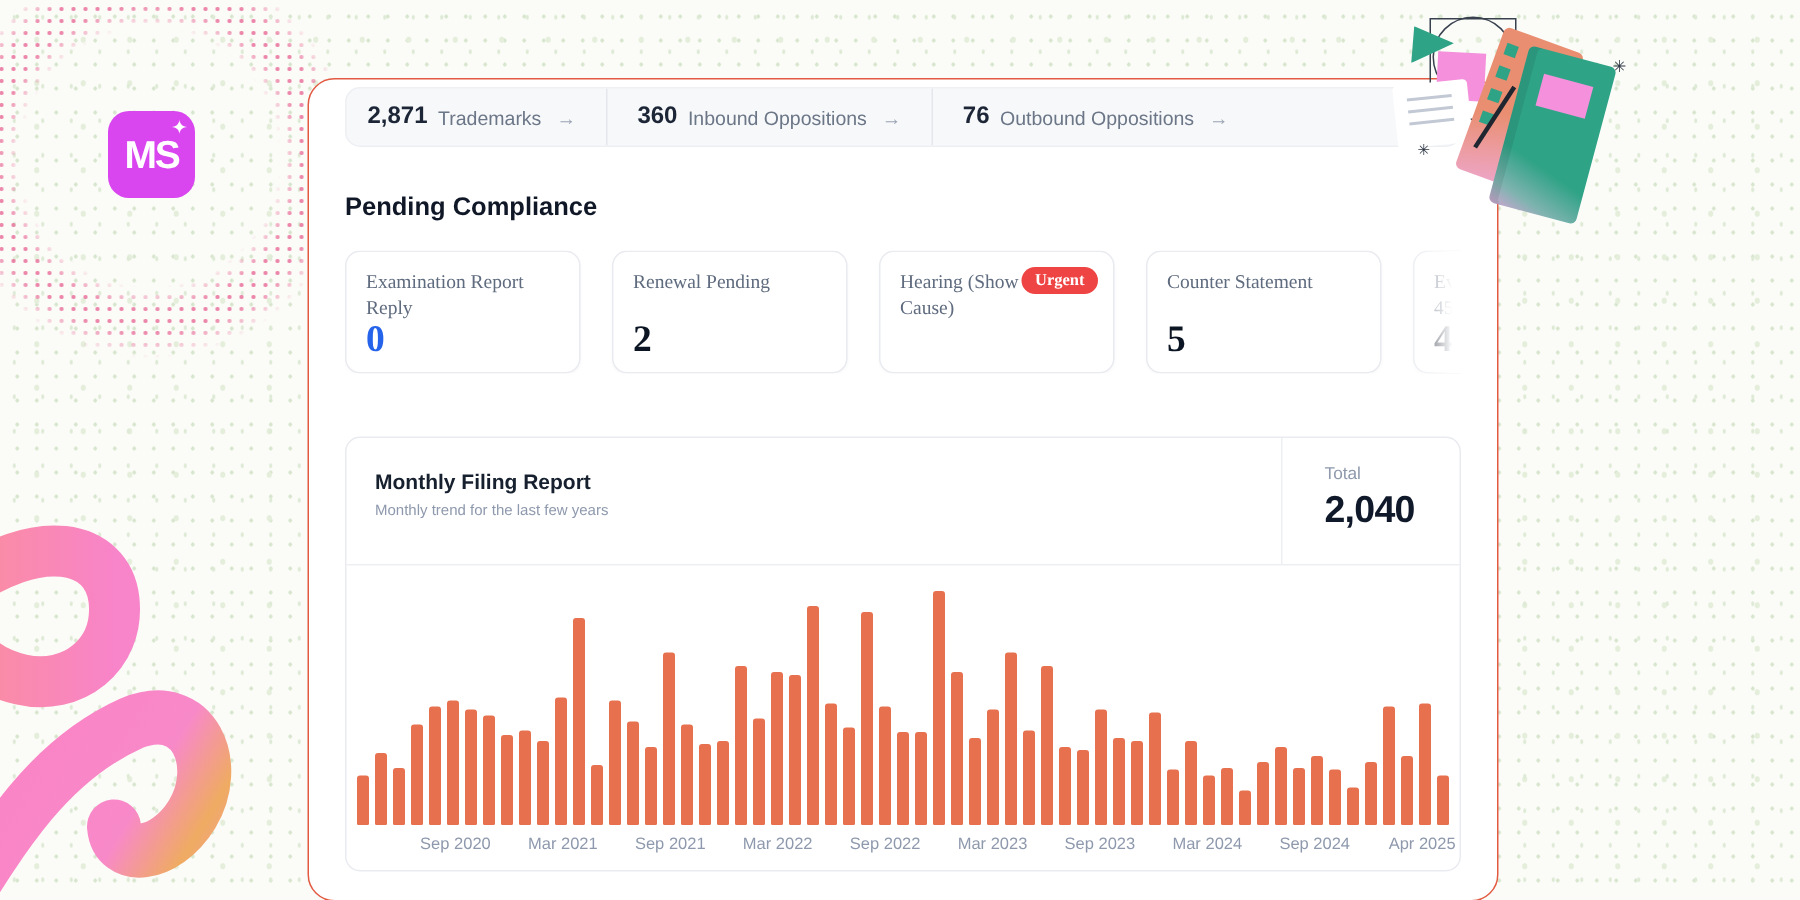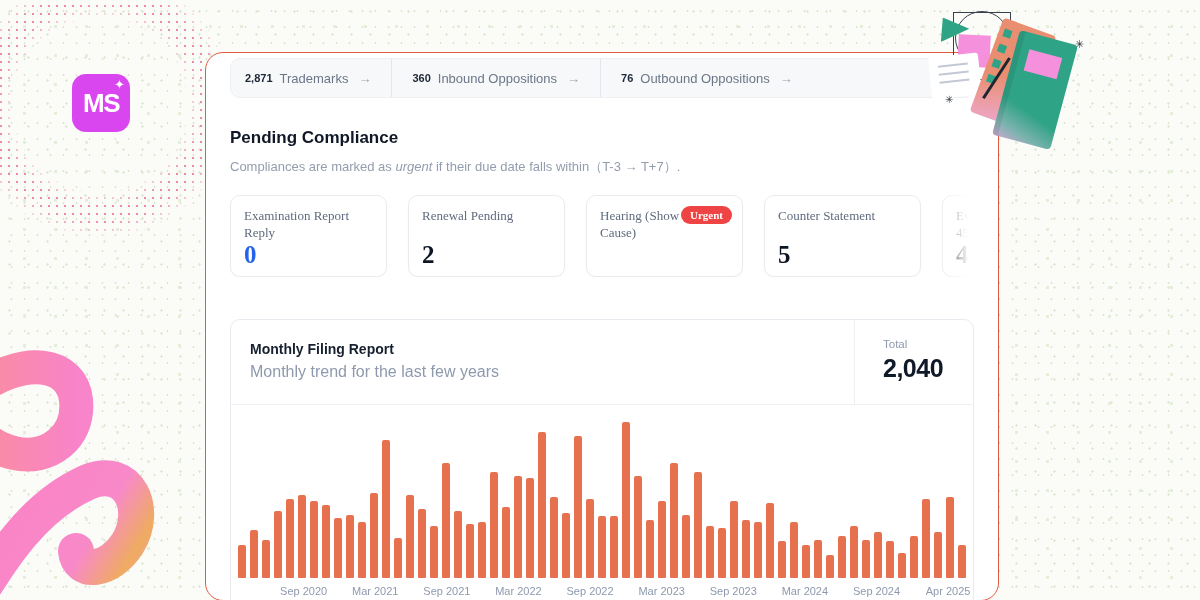--- a/index.html
+++ b/index.html
@@ -40,21 +40,21 @@
     padding:0 24px; overflow:hidden; z-index:2;
   }
 
   
   .stats-bar {
     margin-top:5px; height:40px; background:#f7f8fa; border:1px solid #edeff3;
     border-radius:10px; display:flex; align-items:stretch; overflow:hidden;
   }
   .stat { display:flex; align-items:center; gap:7px; padding:0 20px 0 14px; }
   .stat + .stat { border-left:1px solid #e3e6ec; padding-left:20px;justify-content:flex-end; }
-  .stat-value { font-size:11px; font-weight:700; color:#1c2636; }
+  .stat-value { font-size:16px; font-weight:700; color:#1c2636; }
   .stat-label { font-size:13px; color:#6b7687; }
   .stat-arrow { font-size:13px; color:#9aa4b4; margin-left:3px; }
 
   
   .pc-title { margin-top:30px; font-size:17px; font-weight:700; color:#101827; }
   .pc-sub { margin-top:10px; font-size:13px; color:#939dae; }
   .pc-sub em { font-style:italic; }
 
   .cc-row { margin-top:19px; height:82px; display:flex; gap:21px; position:relative; overflow:hidden; }
   .cc-row::after { content:""; position:absolute; top:0; right:0; width:38px; height:100%;
@@ -69,21 +69,21 @@
   .cc-badge {
     position:absolute; top:10px; right:10px; background:#ef4444; color:#fff;
     font-size:11px; font-weight:700; padding:3px 9px; border-radius:999px;
   }
 
   
   .chart-card { margin-top:42px; height:290px; background:#fff; border:1px solid #e9ebf0; border-radius:10px; overflow:hidden; }
   .chart-head { height:85px; display:flex; border-bottom:1px solid #edeff3; }
   .chart-head-main { flex:1; padding:21px 0 0 19px; }
   .chart-title { font-size:14px; font-weight:700; color:#16202e; }
-  .chart-sub { margin-top:6px; font-size:16px; color:#8e99ad; }
+  .chart-sub { margin-top:6px; font-size:10px; color:#8e99ad; }
   .chart-total { width:119px; border-left:1px solid #edeff3; padding:18px 0 0 28px; }
   .total-label { font-size:11.5px; color:#8e99ad; }
   .total-value { margin-top:4px; font-size:25px; font-weight:600; color:#10192a; letter-spacing:-.5px; }
 
   .plot { position:relative; margin:0 7px; height:173px; }
   .bars { display:flex; justify-content:space-between; align-items:flex-end; height:173px; }
   .bar { width:8px; border-radius:2px 2px 1px 1px; }
   .xticks { position:relative; height:24px; margin:0 7px; }
   .xtick { position:absolute; top:7px; transform:translateX(-50%); font-size:11px; color:#8e99ad; white-space:nowrap; }
 
@@ -155,21 +155,20 @@
       <span class="stat-arrow">→</span>
     </div>
     <div class="stat">
       <span class="stat-value">76</span>
       <span class="stat-label">Outbound Oppositions</span>
       <span class="stat-arrow">→</span>
     </div>
   </div>
 
   <div class="pc-title">Pending Compliance</div>
-  <div class="pc-sub"><span>Compliances are marked as </span><em>urgent</em><span> if their due date falls within（T-3 → T+7）.</span></div>
 
   <div class="cc-row">
     <div class="cc-card">
       <div class="cc-label">Examination Report
 Reply</div>
       <div class="cc-value" style="color: rgb(37, 99, 235);">0</div>
     </div>
     <div class="cc-card">
       <div class="cc-label">Renewal Pending</div>
       <div class="cc-value" style="color: rgb(12, 21, 36);">2</div>

